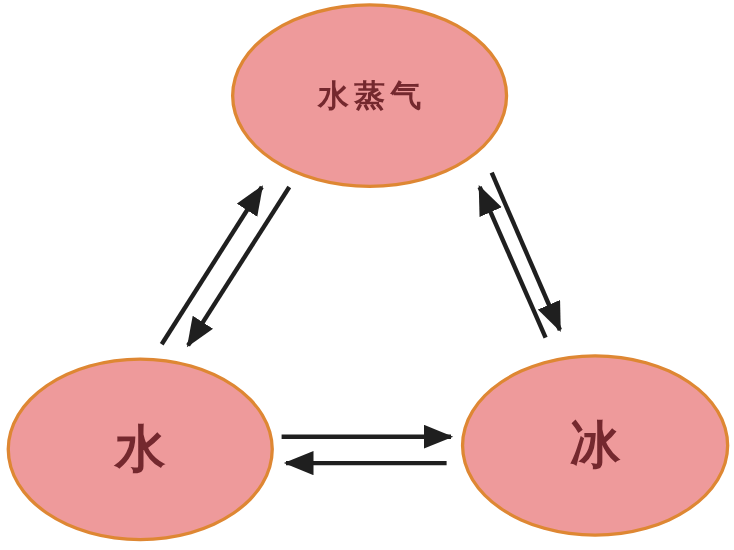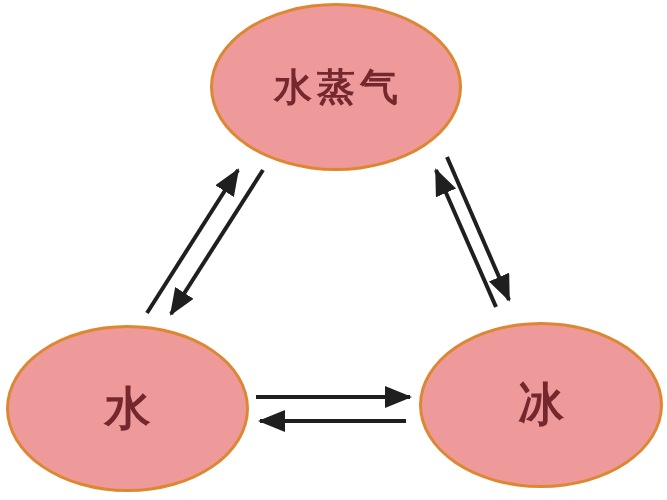--- a/index.html
+++ b/index.html
@@ -28,21 +28,21 @@
   .node-label {
     color: #74282e;
     font-weight: 600;
     white-space: nowrap;
     user-select: none;
   }
   #node-vapor { left: 210px; top: 3px;   width: 252px; height: 168px; }
   #node-water { left: 6px;   top: 325px; width: 243px; height: 167px; }
   #node-ice   { left: 419px; top: 322px; width: 244px; height: 166px; }
 
-  #node-vapor .node-label { font-size: 38px; letter-spacing: 5px; padding-left: 5px; }
+  #node-vapor .node-label { font-size: 28px; letter-spacing: 5px; padding-left: 5px; }
   #node-water .node-label { font-size: 46px; }
   #node-ice   .node-label { font-size: 46px; }
 
   svg.arrows {
     position: absolute;
     left: 0;
     top: 0;
     width: 667px;
     height: 500px;
     pointer-events: none;

